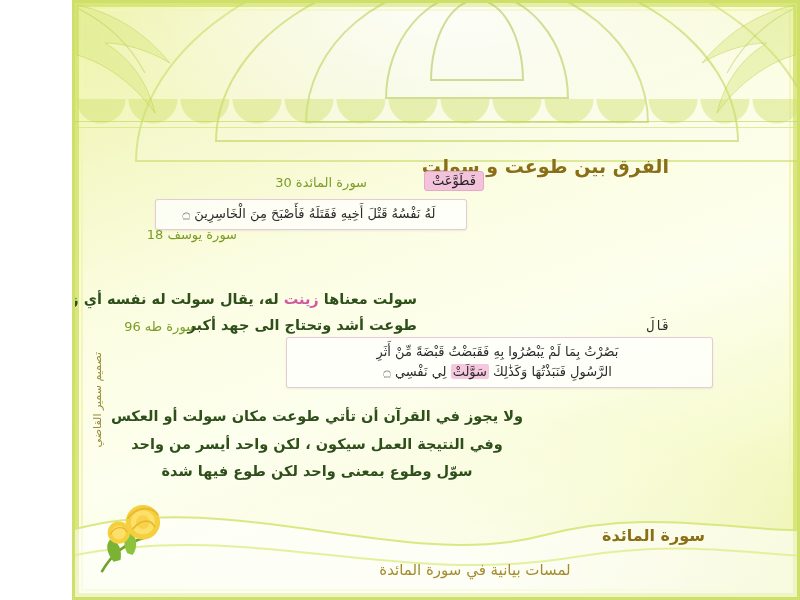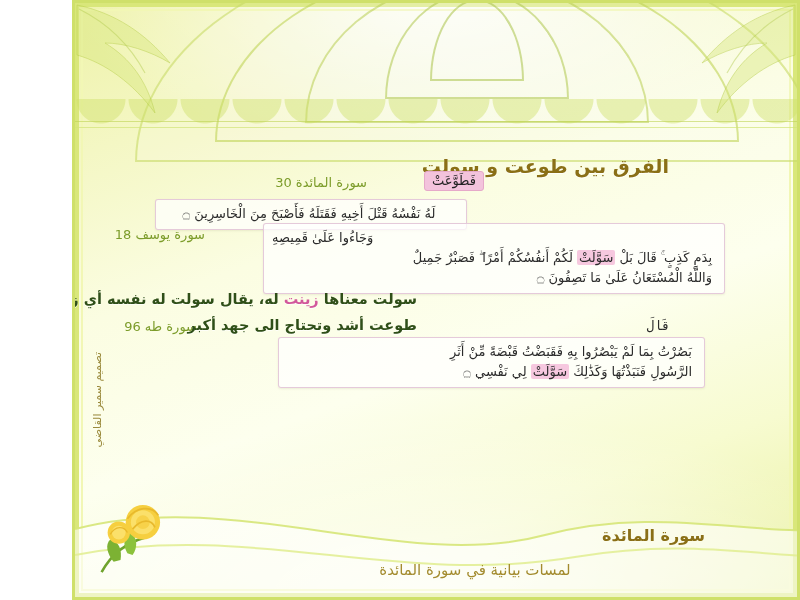--- a/index.html
+++ b/index.html
@@ -277,39 +277,39 @@
   </svg>
 
   <div class="main-title">الفرق بين طوعت و سولت</div>
 
   <div class="surah-label" style="top:172px; right:430px;">سورة المائدة 30</div>
   <div class="word-chip" style="top:168px; right:313px;">فَطَوَّعَتْ</div>
   <div class="ayah-box" style="top:196px; right:330px; width:290px;">
     <div class="ayah-text">لَهُ نَفْسُهُ قَتْلَ أَخِيهِ فَقَتَلَهُ فَأَصْبَحَ مِنَ الْخَاسِرِينَ ۝</div>
   </div>
 
-  <div class="surah-label" style="top:224px; right:592px;">سورة يوسف 18</div>
-  <div class="ayah-box" style="top:220px; right:72px; width:440px; text-align:right;">
-    <div class="ayah-text" style="text-align:left;">وَجَاءُوا عَلَىٰ قَمِيصِهِ</div>
-    <div class="ayah-text">بِدَمٍ كَذِبٍ ۚ قَالَ بَلْ <span class="hl">سَوَّلَتْ</span> لَكُمْ أَنفُسُكُمْ أَمْرًا ۖ فَصَبْرٌ جَمِيلٌ</div>
-    <div class="ayah-text">وَاللَّهُ الْمُسْتَعَانُ عَلَىٰ مَا تَصِفُونَ ۝</div>
-  </div>
+  <div class="surah-label" style="top:224px; right:560px;">سورة يوسف 18</div>
 
   <div class="surah-label" style="top:316px; right:600px;">سورة طه 96</div>
   <div class="word-chip" style="top:314px; right:120px; background:transparent; border:none; color:#2b2b2b;font-family:Liberation Mono, monospace;">قَالَ</div>
-  <div class="ayah-box" style="top:334px; right:92px; width:405px;text-align:right;">
+  <div class="ayah-box" style="top:334px; right:84px; width:405px;">
     <div class="ayah-text">بَصُرْتُ بِمَا لَمْ يَبْصُرُوا بِهِ فَقَبَضْتُ قَبْضَةً مِّنْ أَثَرِ</div>
     <div class="ayah-text">الرَّسُولِ فَنَبَذْتُهَا وَكَذَٰلِكَ <span class="hl">سَوَّلَتْ</span> لِي نَفْسِي ۝</div>
   </div>
 
   <div class="expl" style="top:284px; right:380px; width:390px; text-align:center;">
     <span>سولت معناها</span>
     <span class="pink">زينت</span>
     <span>له، يقال سولت له نفسه أي زينت له الأمر</span>
   </div>
   <div class="expl" style="top:310px; right:380px; width:390px; text-align:right;">طوعت أشد وتحتاج الى جهد أكبر</div>
 
+  <div class="note-block" style="top:400px; right:200px; width:560px;">
+    <div>ولا يجوز في القرآن أن تأتي طوعت مكان سولت أو العكس</div>
+    <div>وفي النتيجة العمل سيكون ، لكن واحد أيسر من واحد</div>
+    <div>سوّل وطوع بمعنى واحد لكن طوع فيها شدة</div>
+  </div>
 
   <div class="footer-center">لمسات بيانية في سورة المائدة</div>
   <div class="footer-right">سورة المائدة</div>
   <div class="side-credit">تصميم سمير القاضي</div>
 
 </div>
 
 </body></html>

